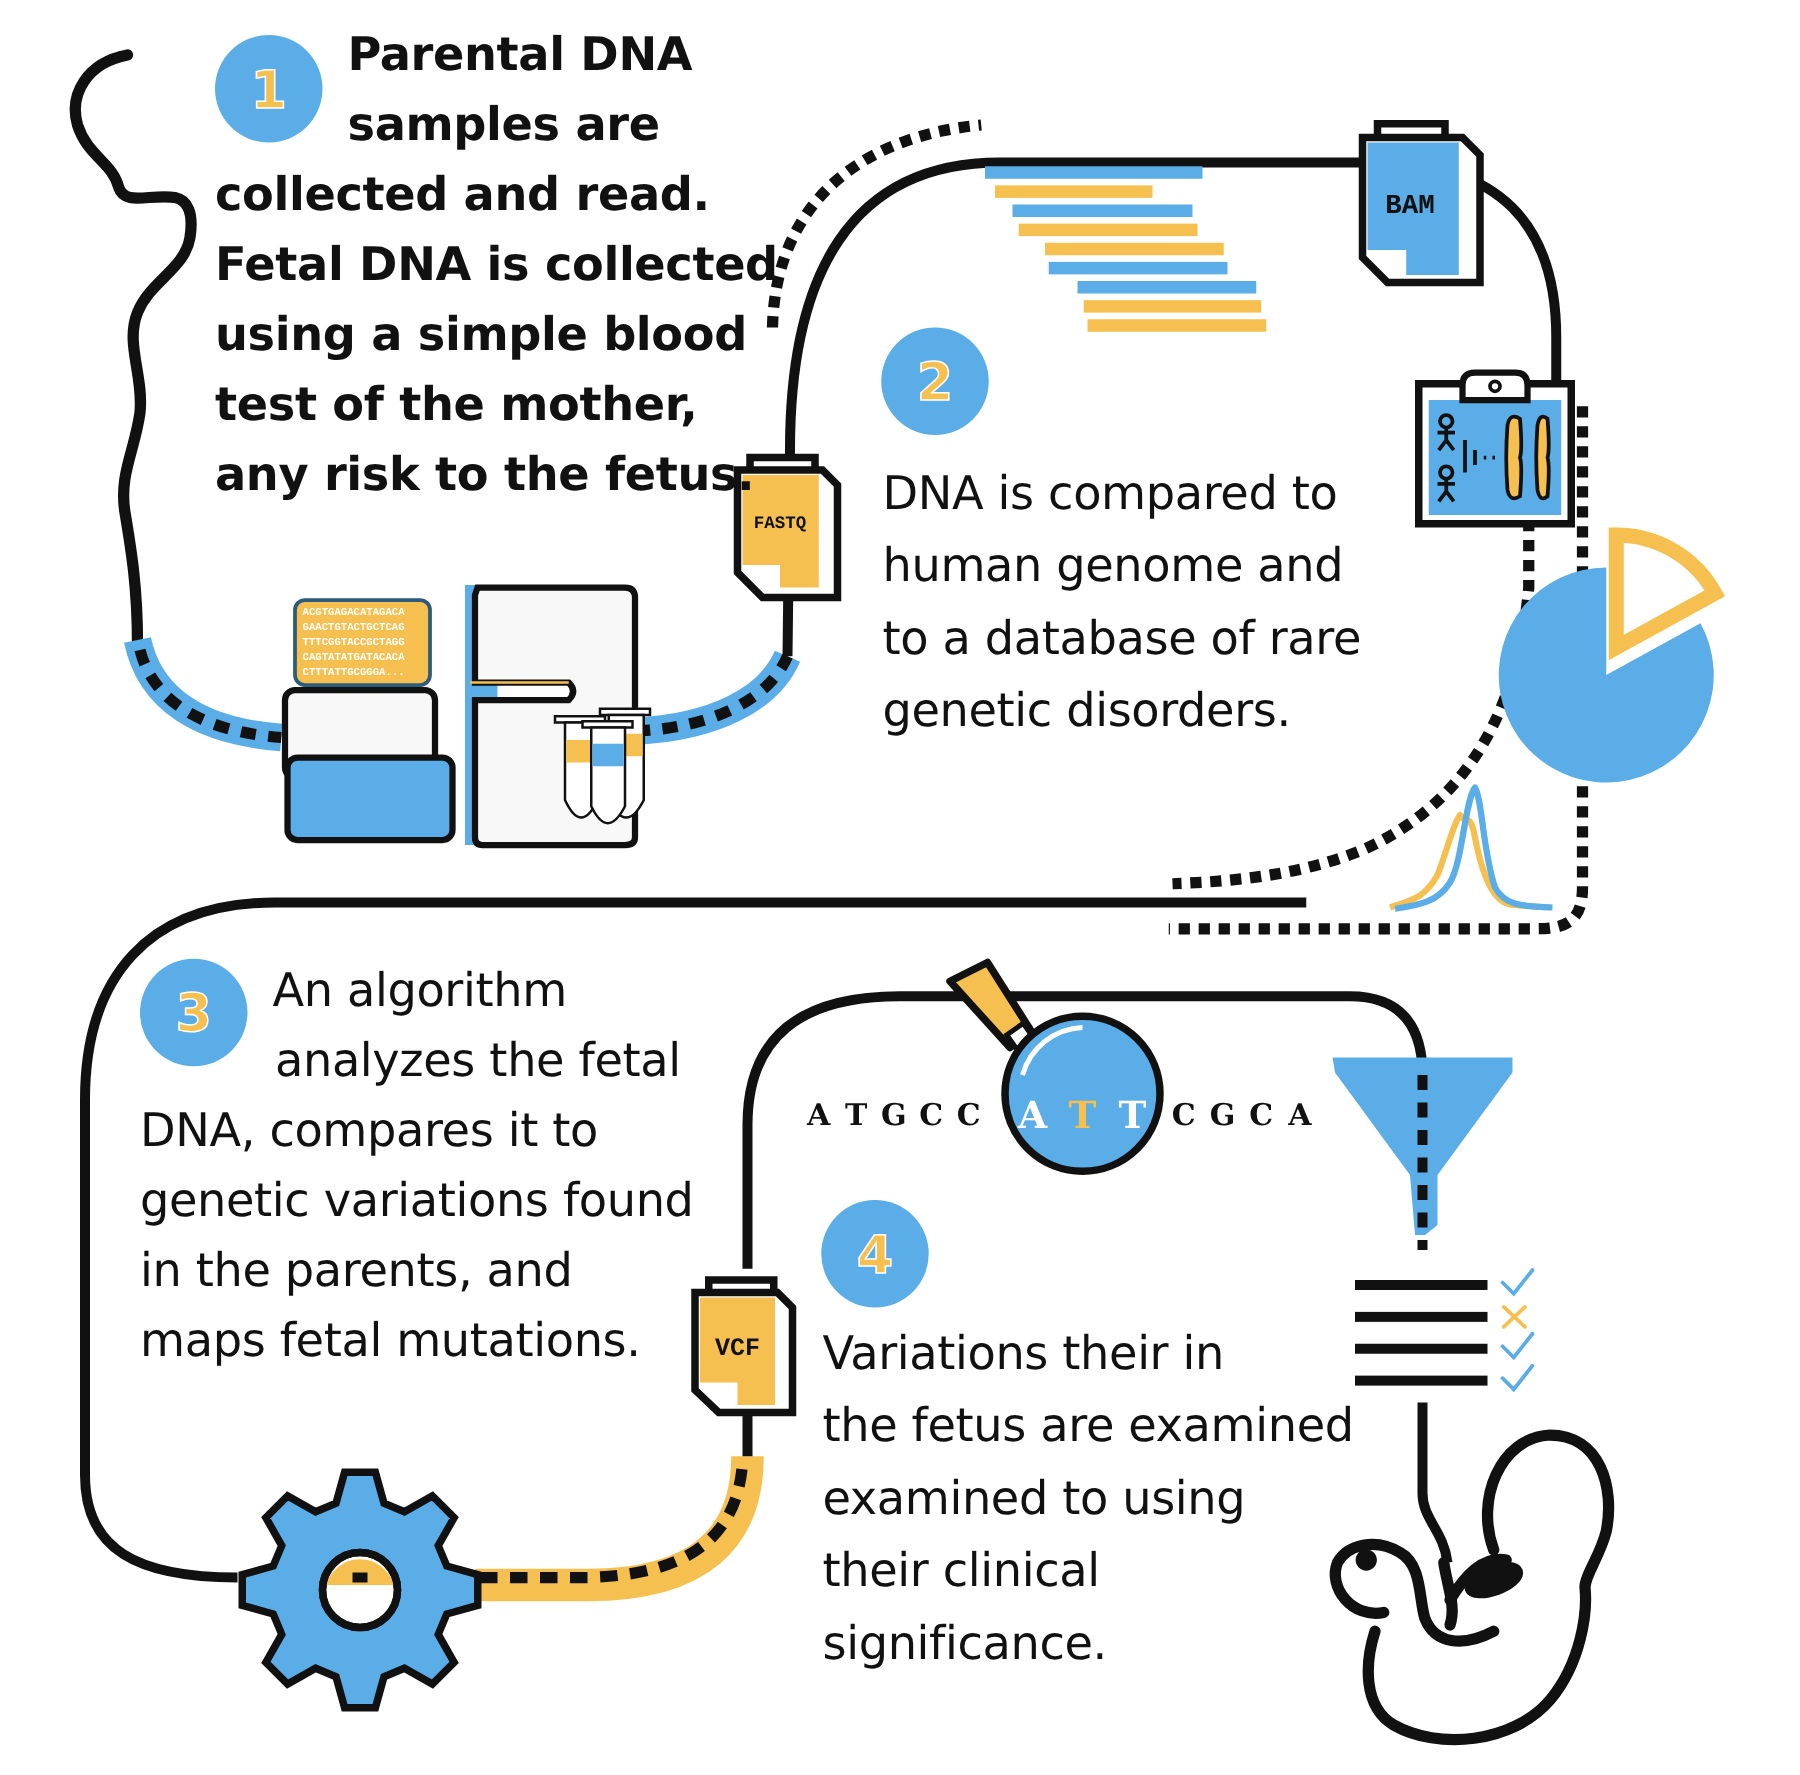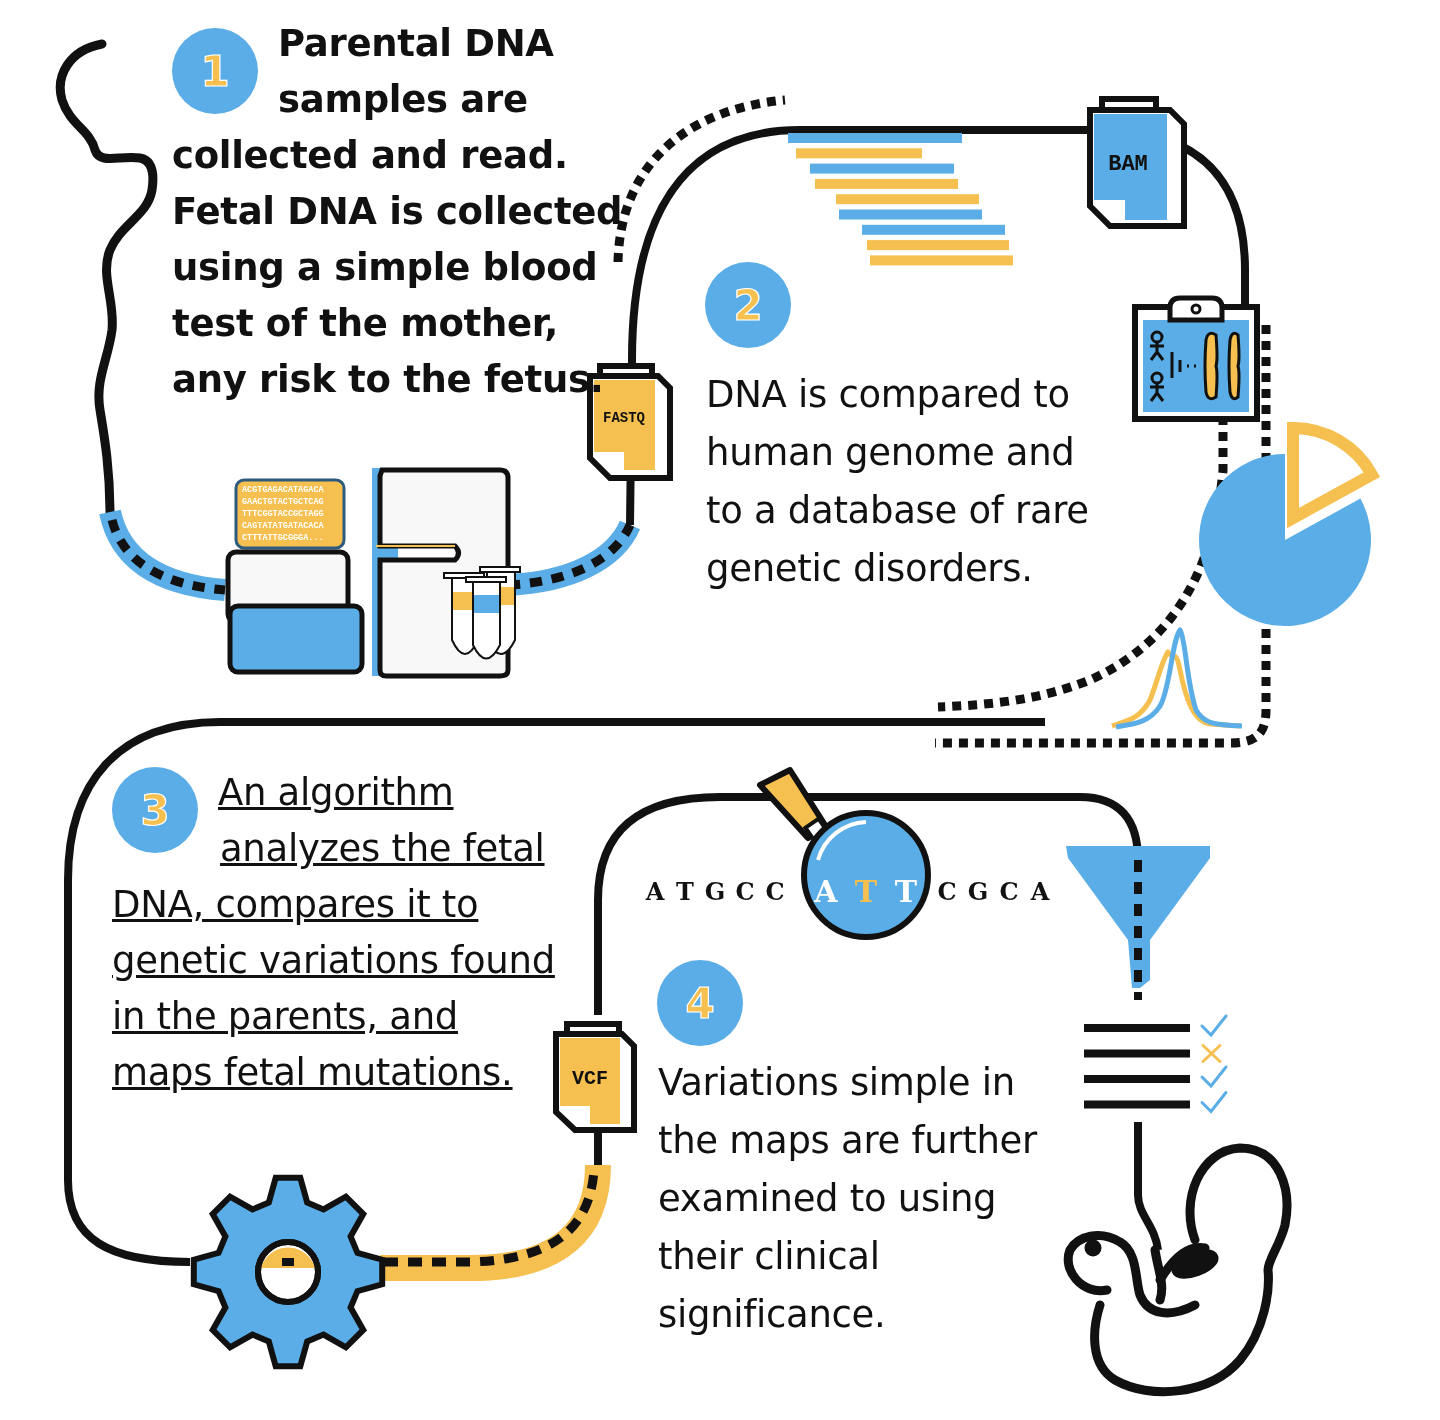--- a/index.html
+++ b/index.html
@@ -203,28 +203,28 @@
   <span class="ln">any risk to the fetus.</span>
 </div>
 
 <div class="step-text" style="left:706px; top:366px; line-height:58px;">
   <span class="ln">DNA is compared to</span>
   <span class="ln">human genome and</span>
   <span class="ln">to a database of rare</span>
   <span class="ln">genetic disorders.</span>
 </div>
 
-<div class="step-text" style="left:112px; top:765px;text-decoration:underline;">
+<div class="step-text" style="left:112px; top:765px;">
   <span class="ln" style="padding-left:106px">An algorithm</span>
   <span class="ln" style="padding-left:108px">analyzes the fetal</span>
   <span class="ln">DNA, compares it to</span>
   <span class="ln">genetic variations found</span>
   <span class="ln">in the parents, and</span>
   <span class="ln">maps fetal mutations.</span>
 </div>
 
 <div class="step-text" style="left:658px; top:1054px; line-height:58px;">
-  <span class="ln">Variations simple in</span>
-  <span class="ln">the maps are further</span>
+  <span class="ln">Variations their in</span>
+  <span class="ln">the fetus are examined</span>
   <span class="ln">examined to using</span>
   <span class="ln">their clinical</span>
   <span class="ln">significance.</span>
 </div>
 
 </body></html>

